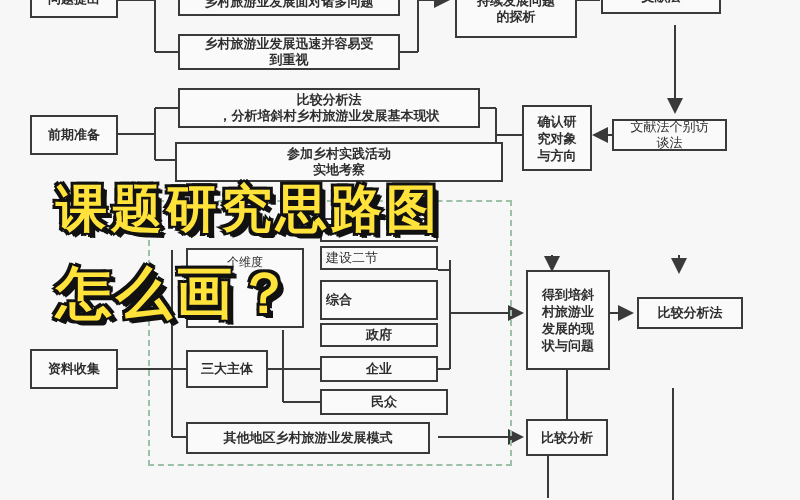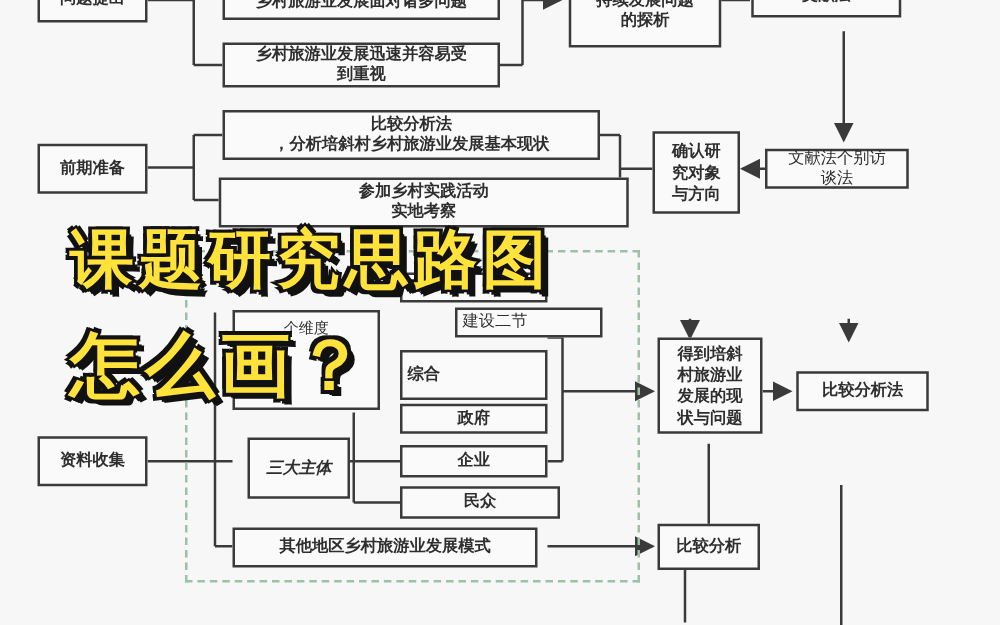--- a/index.html
+++ b/index.html
@@ -117,31 +117,31 @@
 <div class="box narrow" style="left:522px; top:105px; width:70px; height:66px;">确认研
 究对象
 与方向</div>
 <div class="box" style="left:612px; top:119px; width:115px; height:32px; font-weight:normal;">文献法个别访
 谈法</div>
 
 <div class="box" style="left:186px; top:248px; width:118px; height:80px; align-items:flex-start; padding-top:4px; font-weight:normal; font-size:12px;">
   <span>个维度</span>
 </div>
 <div class="box" style="left:320px; top:218px; width:118px; height:24px; font-weight:normal; justify-content:flex-start;">资</div>
-<div class="box" style="left:320px; top:246px; width:118px; height:24px; font-weight:normal; justify-content:flex-start;margin-left:44px;">建设二节</div>
+<div class="box" style="left:320px; top:246px; width:118px; height:24px; font-weight:normal; justify-content:flex-start;">建设二节</div>
 <div class="box" style="left:320px; top:280px; width:118px; height:40px; font-weight:bold; justify-content:flex-start;text-align:right;">综合</div>
 
 <div class="box" style="left:30px; top:349px; width:88px; height:40px;">资料收集</div>
-<div class="box" style="left:198px; top:350px; width:82px; height:49px;font-style:italic;">三大主体</div>
+<div class="box" style="left:186px; top:350px; width:82px; height:38px;">三大主体</div>
 <div class="box" style="left:320px; top:323px; width:118px; height:24px;">政府</div>
 <div class="box" style="left:320px; top:356px; width:118px; height:26px;">企业</div>
 <div class="box" style="left:320px; top:389px; width:128px; height:26px;">民众</div>
 <div class="box" style="left:186px; top:422px; width:244px; height:32px;">其他地区乡村旅游业发展模式</div>
 
-<div class="box narrow" style="left:526px; top:270px; width:84px; height:77px;">得到培斜
+<div class="box narrow" style="left:526px; top:270px; width:84px; height:100px;">得到培斜
 村旅游业
 发展的现
 状与问题</div>
 <div class="box" style="left:637px; top:297px; width:106px; height:32px;">比较分析法</div>
 <div class="box" style="left:526px; top:419px; width:82px; height:37px;">比较分析</div>
 
 <div class="headline l1">课题研究思路图</div>
 <div class="headline l2">怎么画？</div>
 
 </body></html>

